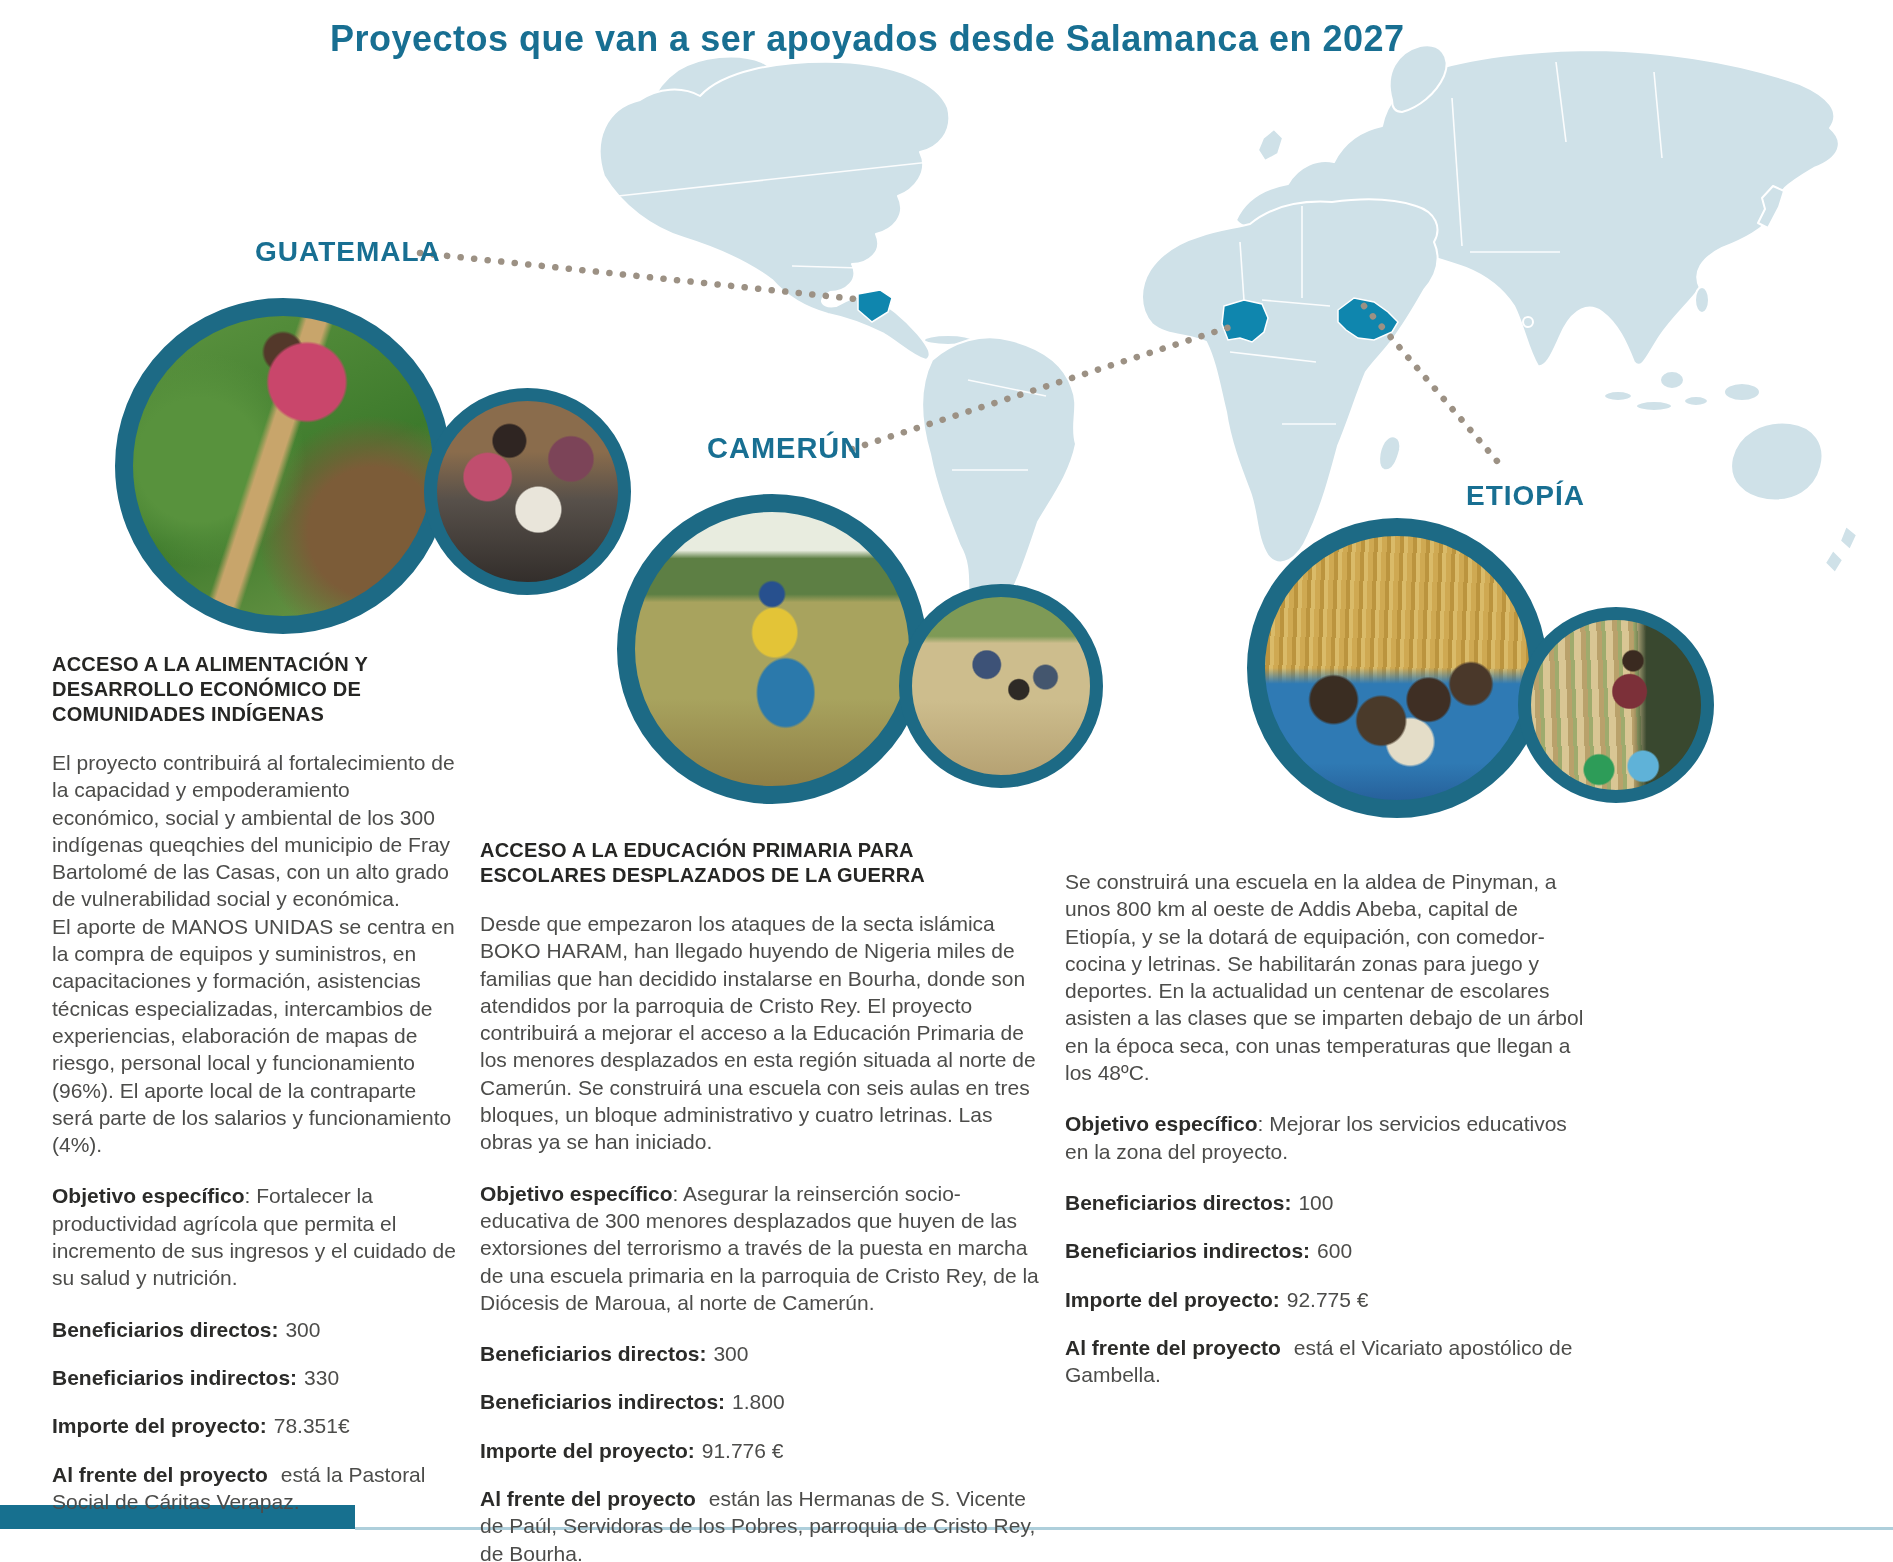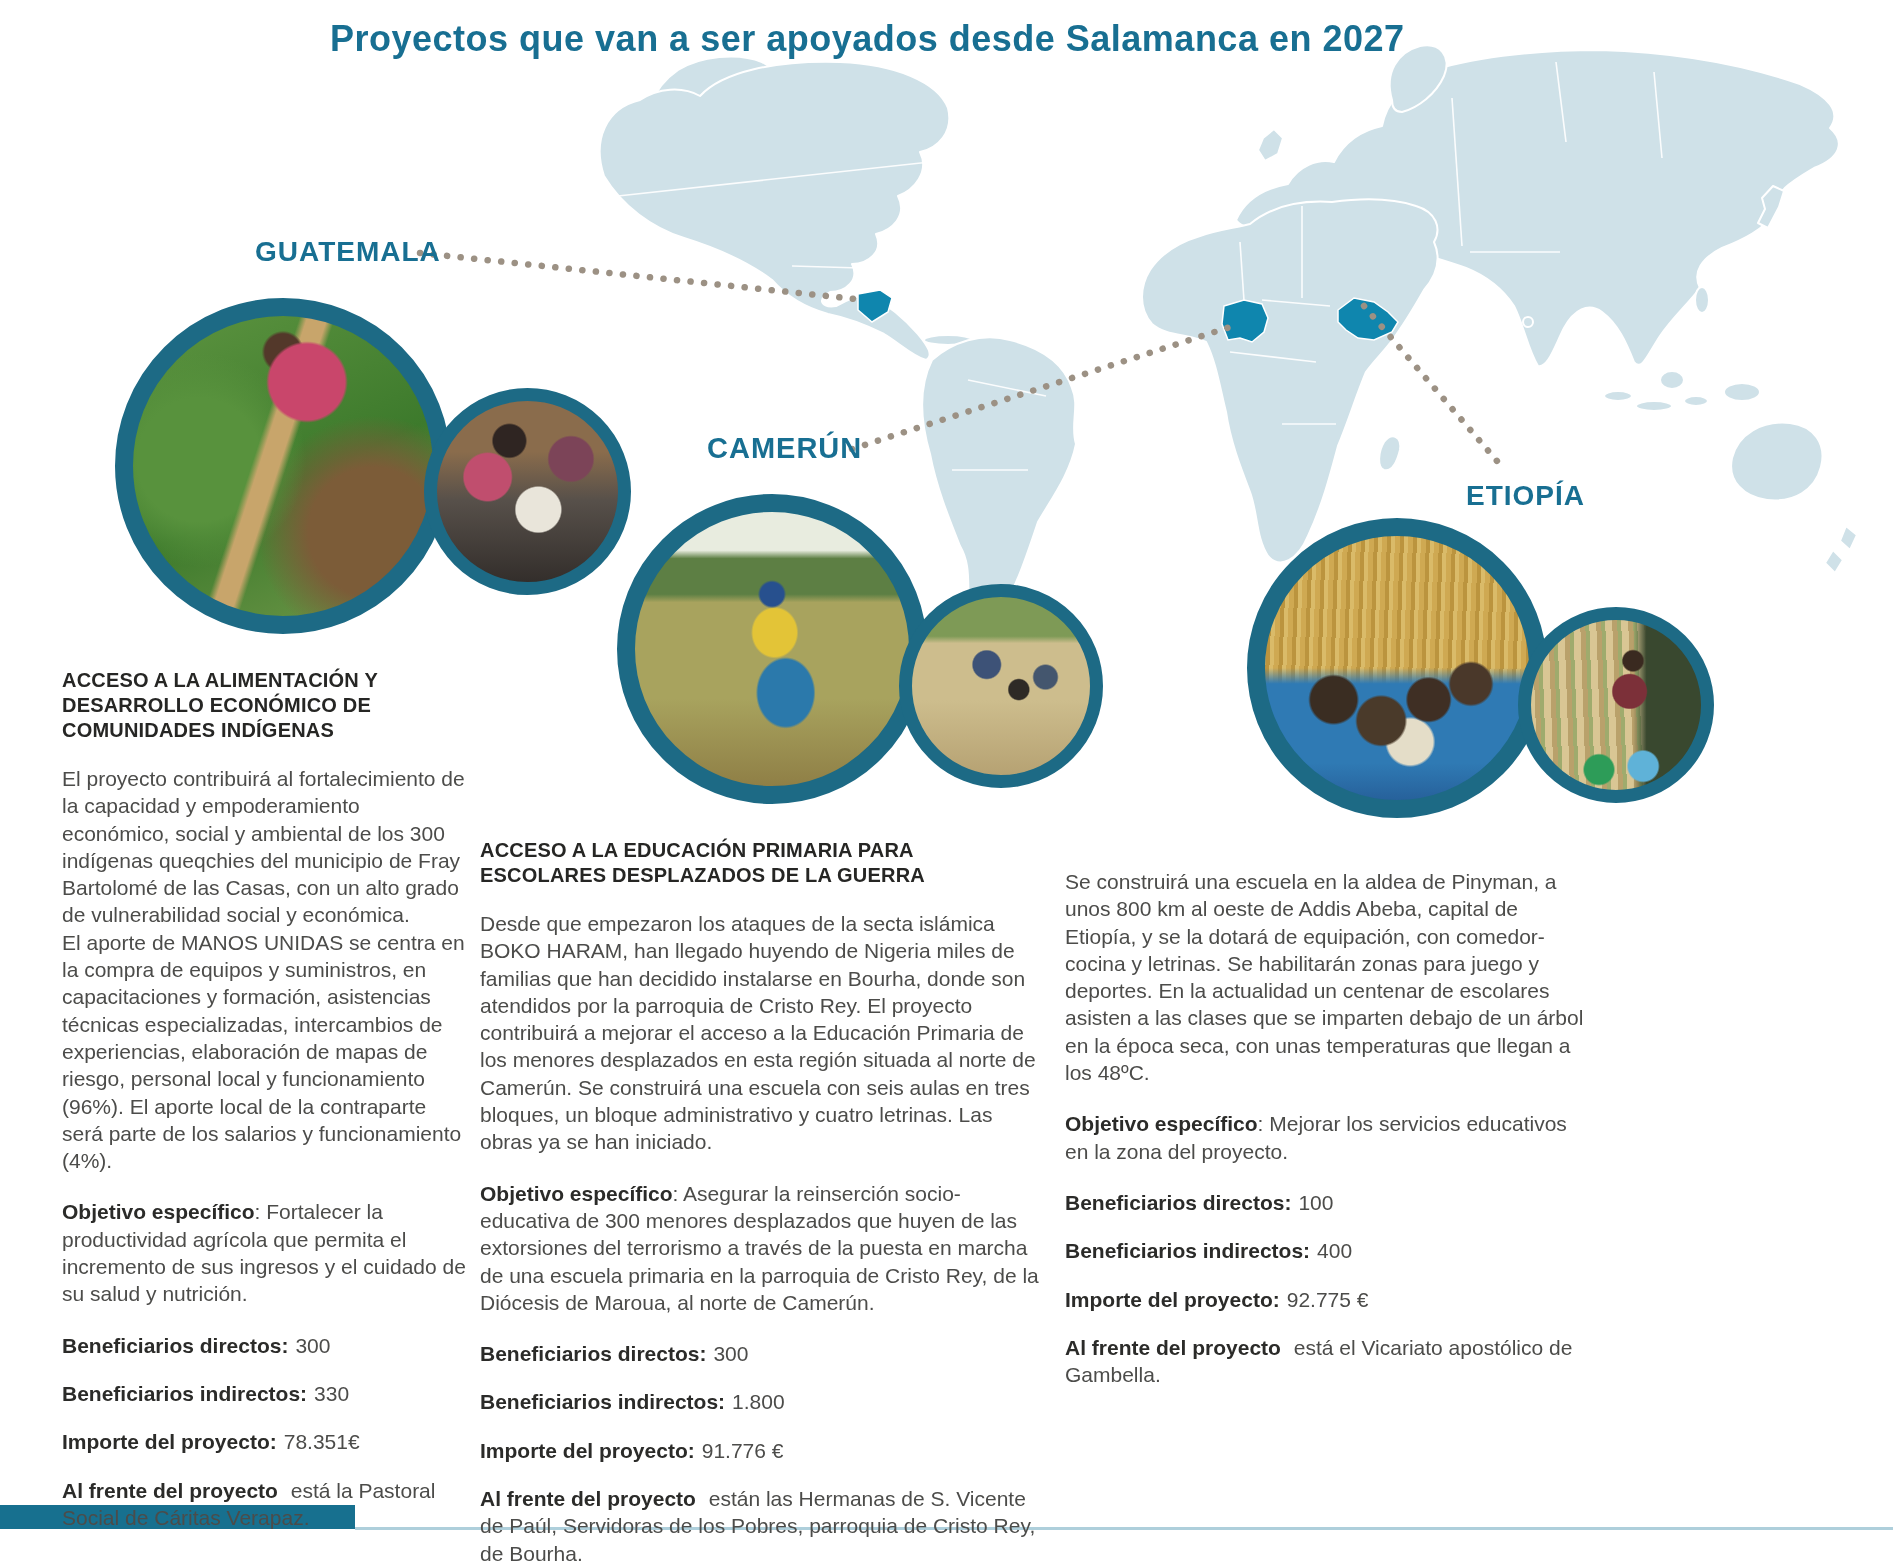--- a/index.html
+++ b/index.html
@@ -60,21 +60,21 @@
    linear-gradient(180deg, rgba(0,0,0,0) 0 50%, #2f7ab4 56% 86%, #27619b 100%),
    repeating-linear-gradient(92deg, #cfa952 0 5px, #bb943e 5px 9px, #dabb69 9px 13px);}
   .e-sm{left:1518px;top:607px;width:196px;height:196px;background:
    radial-gradient(circle at 60% 24%, #3a2a20 0 6%, rgba(0,0,0,0) 7%),
    radial-gradient(circle at 58% 42%, #7c3039 0 12%, rgba(0,0,0,0) 13%),
    radial-gradient(circle at 40% 88%, #2d9c58 0 8%, rgba(0,0,0,0) 9%),
    radial-gradient(circle at 66% 86%, #5fb2d8 0 8%, rgba(0,0,0,0) 9%),
    linear-gradient(90deg, rgba(0,0,0,0) 0 60%, #39482f 68% 100%),
    repeating-linear-gradient(88deg, #d9c694 0 7px, #b9a16b 7px 12px, #9fab6d 12px 16px);}
   .col{position:absolute;z-index:5;}
-  .col1{left:62px;top:652px;width:404px;margin-top:16px;}
+  .col1{left:52px;top:652px;width:404px;}
   .col2{left:480px;top:838px;width:560px;}
   .col3{left:1065px;top:868px;width:522px;}
   .heading{margin:0 0 22px 0;font-size:20px;font-weight:bold;line-height:1.25;
            color:var(--heading-text);letter-spacing:.2px;}
   .body{margin:0 0 24px 0;font-size:21px;line-height:1.3;color:var(--body-text);}
   .body.nogap{margin-bottom:0;}
   .body b,.stat b{color:#2b2b29;}
   .stat{margin:0 0 21px 0;font-size:21px;line-height:1.3;color:var(--body-text);}
   .stat b{margin-right:7px;}
   .bottom-bar{position:absolute;left:0;top:1505px;width:355px;height:24px;
@@ -169,21 +169,21 @@
     <p class="stat"><b>Beneficiarios directos:</b><span>300</span></p>
     <p class="stat"><b>Beneficiarios indirectos:</b><span>1.800</span></p>
     <p class="stat"><b>Importe del proyecto:</b><span>91.776 €</span></p>
     <p class="stat"><b>Al frente del proyecto</b><span> están las Hermanas de S. Vicente de Paúl, Servidoras de los Pobres, parroquia de Cristo Rey, de Bourha.</span></p>
   </section>
 
   <section class="col col3">
     <p class="body">Se construirá una escuela en la aldea de Pinyman, a unos 800 km al oeste de Addis Abeba, capital de Etiopía, y se la dotará de equipación, con comedor-cocina y letrinas. Se habilitarán zonas para juego y deportes. En la actualidad un centenar de escolares asisten a las clases que se imparten debajo de un árbol en la época seca, con unas temperaturas que llegan a los 48ºC.</p>
     <p class="body"><b>Objetivo específico</b><span>: Mejorar los servicios educativos en la zona del proyecto.</span></p>
     <p class="stat"><b>Beneficiarios directos:</b><span>100</span></p>
-    <p class="stat"><b>Beneficiarios indirectos:</b><span>400</span></p>
+    <p class="stat"><b>Beneficiarios indirectos:</b><span>600</span></p>
     <p class="stat"><b>Importe del proyecto:</b><span>92.775 €</span></p>
     <p class="stat"><b>Al frente del proyecto</b><span> está el Vicariato apostólico de Gambella.</span></p>
   </section>
 
   <div class="bottom-bar"></div>
   <div class="bottom-rule"></div>
 
 </div>
 
 </body></html>

